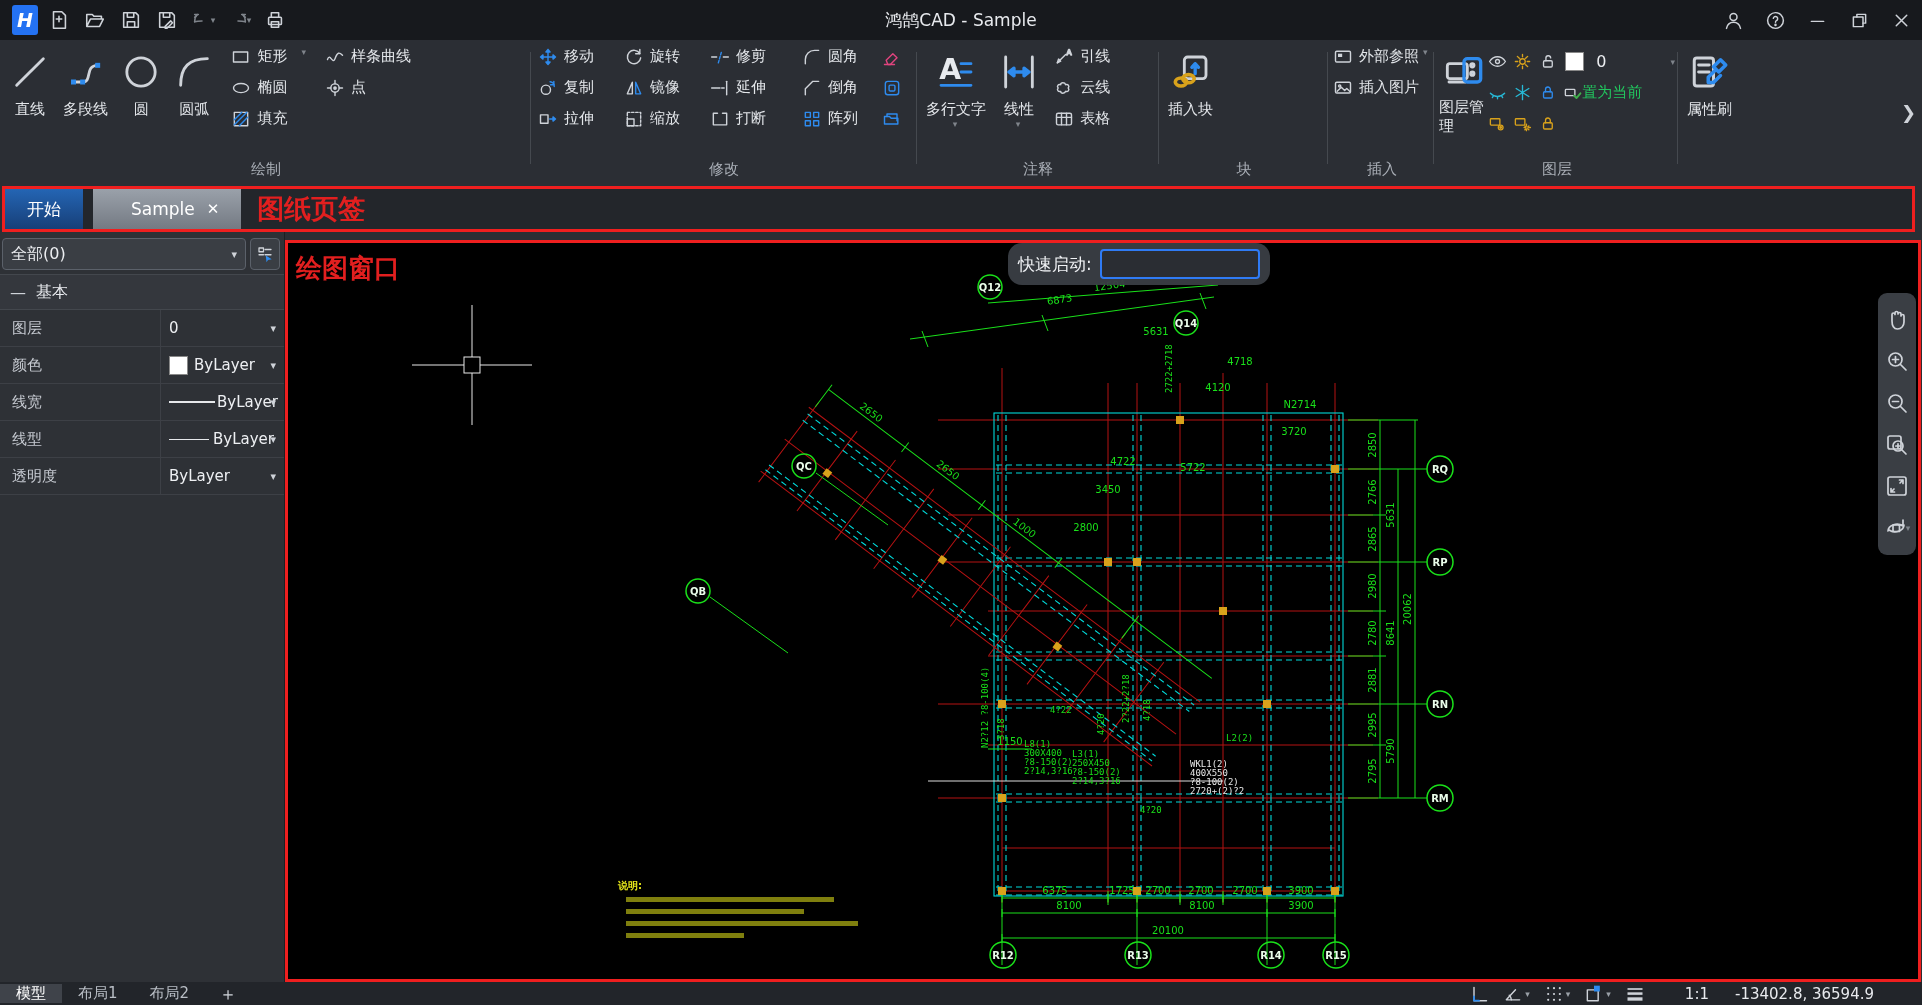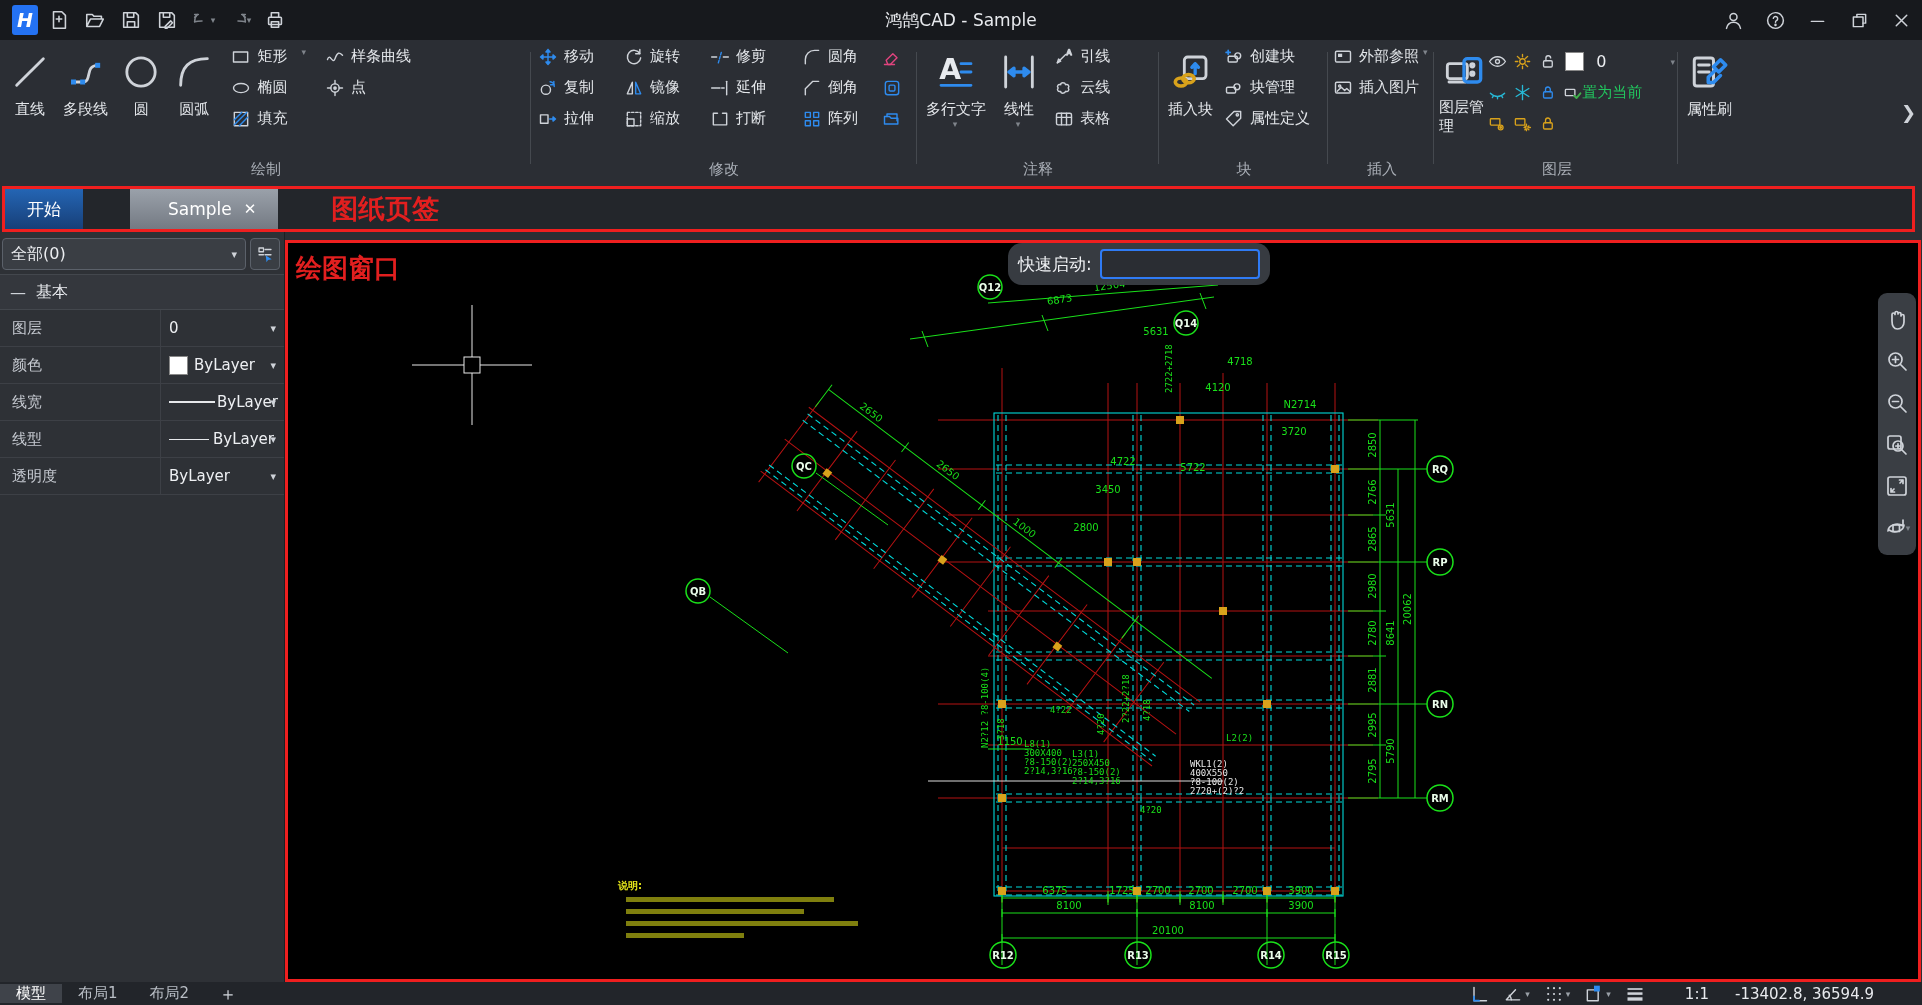--- a/index.html
+++ b/index.html
@@ -28,21 +28,21 @@
   .bigbtn{display:inline-flex;flex-direction:column;align-items:center;justify-content:flex-start;vertical-align:top;padding:2px 4px;}
   .bigbtn .bico{height:48px;display:flex;align-items:center;justify-content:center}
   .bigbtn .bico svg{width:40px;height:40px}
   .bigbtn .blab{font-size:15px;color:#e3e6ea;white-space:nowrap;margin-top:4px}
   .minirow{display:flex;height:30px;white-space:nowrap;}
   .minirow svg{width:20px;height:20px;margin-right:6px}
   .minirow .mlab{font-size:15px;color:#e3e6ea}
   .mgrid{display:grid;grid-auto-rows:31px;align-items:center;}
   
   #tabstrip{position:absolute;left:2px;top:186px;width:1913px;height:46px;background:#23262b;
-            border:3px solid #ef1f1f;box-sizing:border-box;display:flex;align-items:stretch;gap:37px;}
+            border:3px solid #ef1f1f;box-sizing:border-box;display:flex;align-items:stretch;}
   .doctab{display:flex;align-items:center;padding:0 22px;font-size:17px;color:#fff;}
   .doctab.active{background:linear-gradient(#2465b4,#173f78);}
   .doctab.gray{background:linear-gradient(#9aa1aa,#747a83);margin-left:10px;padding-left:38px;}
   .closex{margin-left:12px;font-size:15px;color:#fff;}
   .red-note{color:#e21f1f;font-size:27px;font-weight:bold;display:flex;align-items:center;margin-left:16px;}
   
   #panel{position:absolute;left:0;top:232px;width:285px;height:750px;background:#2e3136;border-right:1px solid #1d1f23;box-sizing:border-box;}
   #filter-row{display:flex;align-items:center;padding:6px 4px 4px 2px;}
   #filter-dd{flex:1;height:30px;background:#3a3e44;border:1px solid #5b616a;border-radius:4px;
              display:flex;align-items:center;padding:0 8px;font-size:16px;color:#eceef1;gap:42px;}
@@ -418,44 +418,20 @@
           <span class="bico">
             <svg viewBox="0 0 24 24" class="ic">
               <rect x="8" y="3" width="13" height="13" rx="2"></rect>
               <path class="blu" d="M14.5 13V7M14.5 7l-2 2.2M14.5 7l2 2.2" stroke-width="2"></path>
               <ellipse cx="6" cy="18" rx="3.4" ry="2.4" class="yel" stroke-width="2.2"></ellipse>
               <ellipse cx="10.5" cy="16" rx="3.4" ry="2.4" class="yel" stroke-width="2.2"></ellipse>
             </svg>
           </span>
           <span class="blab">插入块</span>
         </div>
-      <div class="mgrid" style="display:inline-grid;vertical-align:top;margin-left:2px">
-        <div class="minirow">
-            <svg viewBox="0 0 24 24" class="ic">
-              <rect x="5" y="11" width="11" height="7" rx="1.5"></rect>
-              <circle cx="16.5" cy="10.5" r="3.5"></circle>
-              <path class="blu" d="M5 4v5M2.5 6.5h5" stroke-width="2"></path>
-            </svg>
-            <span class="mlab">创建块</span>
-          </div>
-        <div class="minirow">
-            <svg viewBox="0 0 24 24" class="ic">
-              <rect x="3" y="11" width="11" height="7" rx="1.5"></rect>
-              <circle cx="15.5" cy="10.5" r="3.5"></circle>
-            </svg>
-            <span class="mlab">块管理</span>
-          </div>
-        <div class="minirow">
-            <svg viewBox="0 0 24 24" class="ic">
-              <path d="M12 3h8v8L11 20l-8-8z"></path>
-              <circle cx="16" cy="7" r="1.4"></circle>
-            </svg>
-            <span class="mlab">属性定义</span>
-          </div>
-      </div>
       <div class="rg-label">块</div>
     </div>
     <div class="rdiv" style="left:1327px"></div>
 
     <div class="rg" style="left:1333px;width:98px">
       <div class="mgrid">
         <div class="minirow">
             <svg viewBox="0 0 24 24" class="ic">
               <rect x="3" y="5" width="18" height="13" rx="1.5"></rect>
               <rect x="6" y="8" width="5" height="4" fill="#cfd3d9" stroke="none"></rect>

